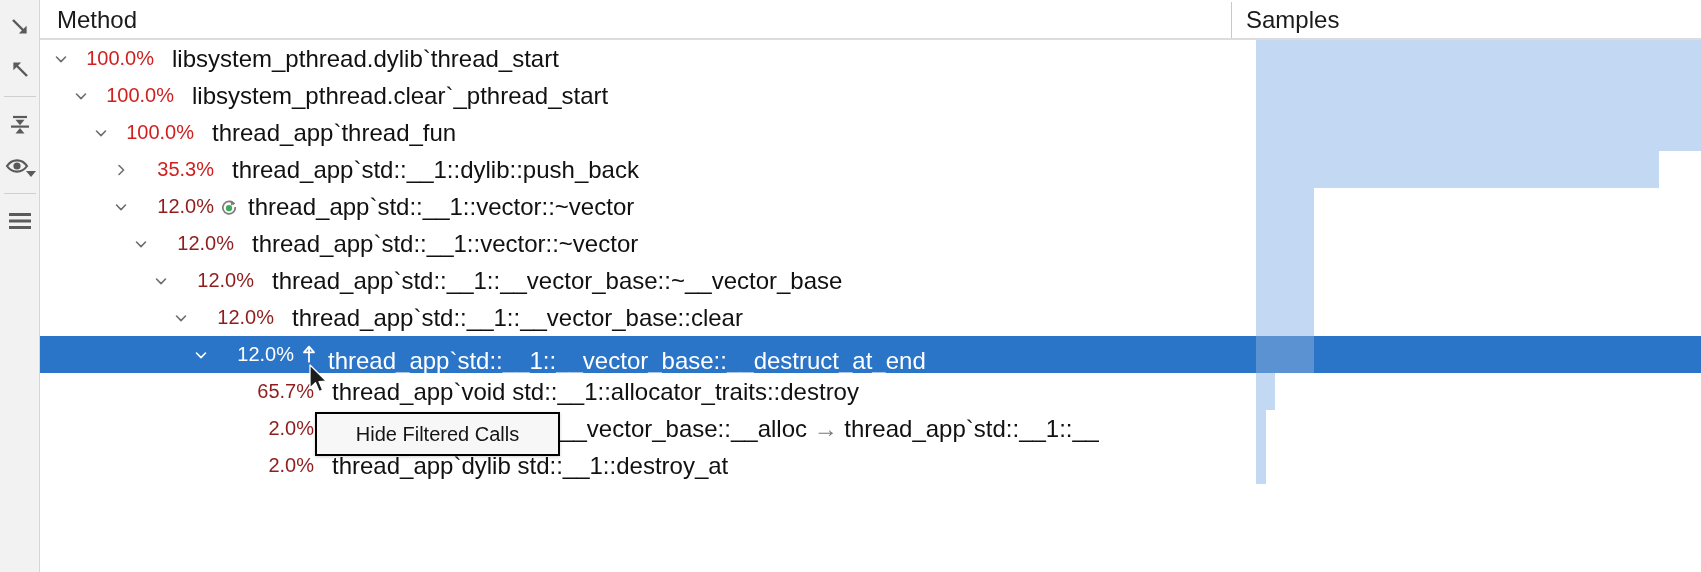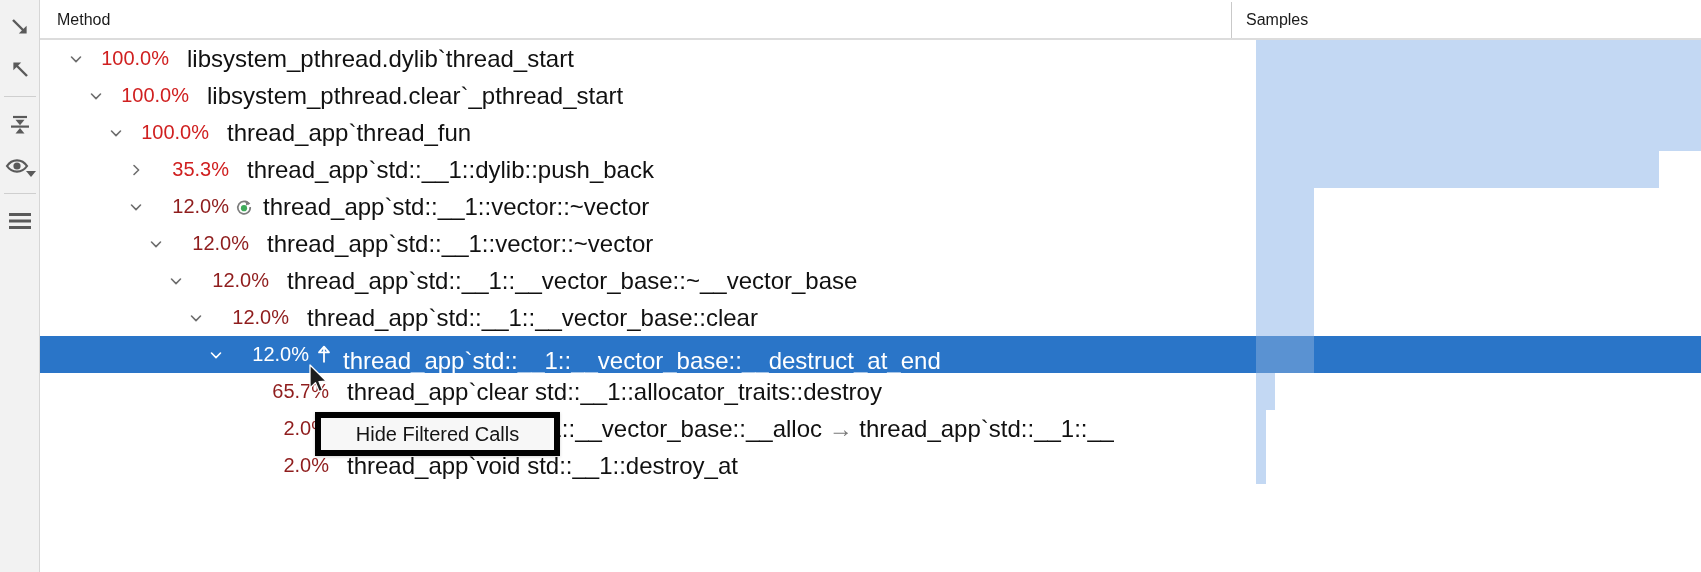--- a/index.html
+++ b/index.html
@@ -57,42 +57,42 @@
   .thead {
     position: relative;
     height: 40px;
     border-bottom: 2px solid #dcdcdc;
     background: #ffffff;
   }
   .th {
     position: absolute;
     top: 0; height: 39px;
     display: flex; align-items: center;
-    font-size: 16px;
+    font-size: 24px;
     color: #1a1a1a;
     white-space: nowrap;
   }
   .th-method { left: 17px; }
   .th-samples { left: 1191px; padding-left: 14px; border-left: 1px solid #c9c9c9; height: 36px; top: 2px;}
 
   .tbody { position: relative; }
 
   .row {
     position: relative;
     height: 37px;
     width: 100%;
     display: block;
     white-space: nowrap;
   }
   .row.selected { background: #2a75c8; }
 
   
   .mcell {
     position: absolute;
-    left: 15px; top: 0;
+    left: 0; top: 0;
     height: 37px;
     display: flex;
     align-items: center;
     overflow: hidden;
     width: 1176px;
     padding-right: 4px;
   }
   .twisty {
     width: 22px; height: 37px;
     display: flex; align-items: center; justify-content: center;
@@ -147,21 +147,21 @@
     background: #c3d8f3;
   }
   .row.selected .bar { background: #5a92d2; }
 
   
   .tooltip {
     position: absolute;
     left: 275px; top: 412px;
     width: 245px; height: 44px;
     background: #f7f7f7;
-    border: 6px solid #000000;
+    border: 2px solid #000000;
     box-shadow: 0 1px 3px rgba(0,0,0,0.18);
     display: flex; align-items: center; justify-content: center;
     font-size: 20px;
     color: #141414;
     z-index: 40;
   }
 
   
   .cursor {
     position: absolute;
@@ -368,21 +368,21 @@
           </div>
           <div class="scell">
             <div class="bar" style="width: 57.6px;"></div>
           </div>
         </div>
         <div class="row">
           <div class="mcell" style="padding-left: 170px;">
             <span class="twisty"></span>
             <span class="pct">65.7%</span>
             <span class="badge-slot empty"></span>
-            <span class="mname">thread_app`clear std::__1::allocator_traits::destroy</span>
+            <span class="mname">thread_app`void std::__1::allocator_traits::destroy</span>
           </div>
           <div class="scell">
             <div class="bar" style="width: 19.2px;"></div>
           </div>
         </div>
         <div class="row">
           <div class="mcell" style="padding-left: 170px;">
             <span class="twisty"></span>
             <span class="pct">2.0%</span>
             <span class="badge-slot empty"></span>
@@ -390,21 +390,21 @@
           </div>
           <div class="scell">
             <div class="bar" style="width: 9.6px;"></div>
           </div>
         </div>
         <div class="row">
           <div class="mcell" style="padding-left: 170px;">
             <span class="twisty"></span>
             <span class="pct">2.0%</span>
             <span class="badge-slot empty"></span>
-            <span class="mname">thread_app`void std::__1::destroy_at</span>
+            <span class="mname">thread_app`dylib std::__1::destroy_at</span>
           </div>
           <div class="scell">
             <div class="bar" style="width: 9.6px;"></div>
           </div>
         </div>
       </div>
 
     <div class="tooltip">
       <span>Hide Filtered Calls</span>
     </div>

